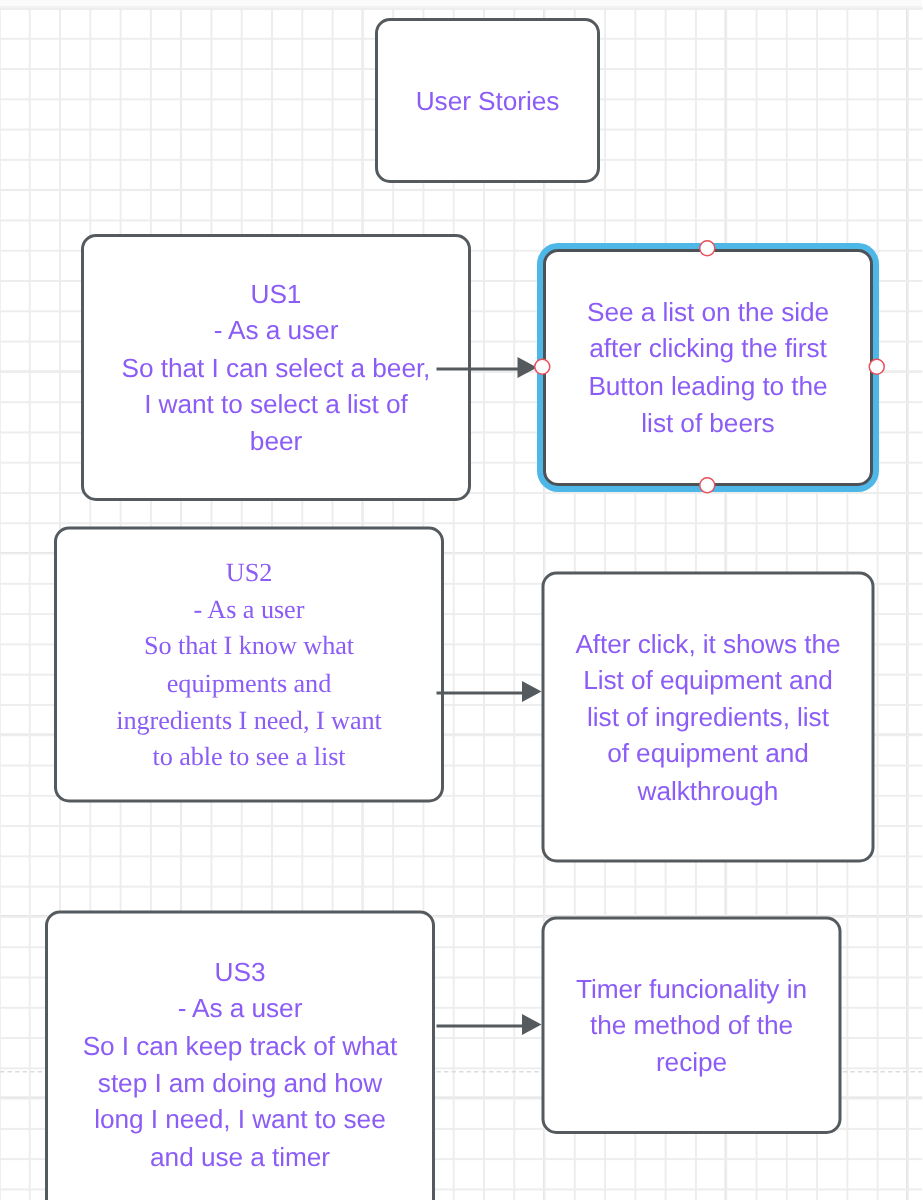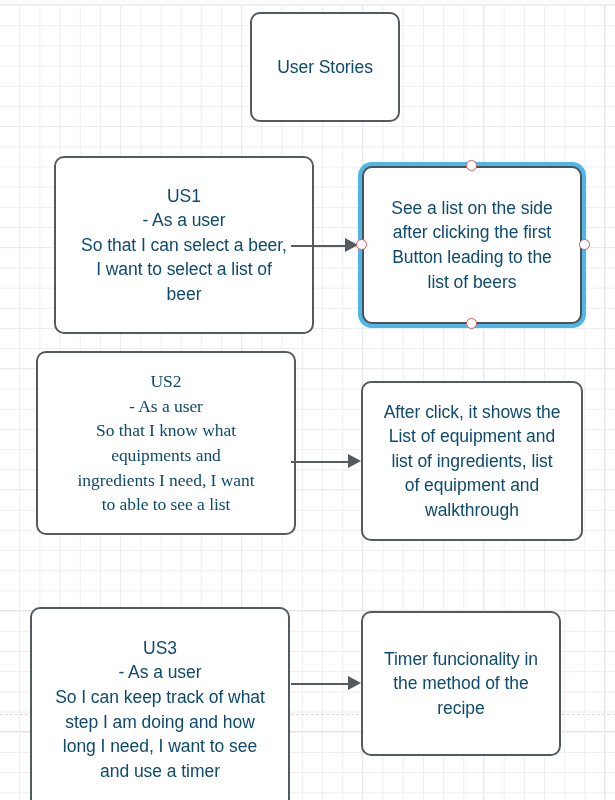--- a/index.html
+++ b/index.html
@@ -52,21 +52,21 @@
   .node {
     position: absolute;
     box-sizing: border-box;
     background: #ffffff;
     border: 2px solid #555a5e;
     border-radius: 10px;
     display: flex;
     align-items: center;
     justify-content: center;
     text-align: center;
-    color: #0c4a6e;
+    color: #8b5cf6;
     font-size: 17.5px;
     line-height: 24.6px;
     white-space: pre-line;
     padding: 2px 6px;
     letter-spacing: -0.05px;
   }
   .node.title-node {
     font-size: 17.5px;
   }
   
@@ -132,21 +132,21 @@
   <div class="node" style="left:36px; top:351px; width:260px; height:184px;font-family:Liberation Serif, serif;">US2
 - As a user
 So that I know what
 equipments and
 ingredients I need, I want
 to able to see a list</div>
 
   <div class="edge-line" style="left:291px; top:461px; width:60px;"></div>
   <div class="edge-head" style="left:348px; top:454px;"></div>
 
-  <div class="node" style="left:361px; top:381px; width:222px; height:160px;">After click, it shows the
+  <div class="node" style="left:361px; top:381px; width:222px; height:194px;">After click, it shows the
 List of equipment and
 list of ingredients, list
 of equipment and
 walkthrough</div>
 
   <div class="node" style="left:30px; top:580px; width:260px; height:205px;margin-top:27px;">US3
 - As a user
 So I can keep track of what
 step I am doing and how
 long I need, I want to see

